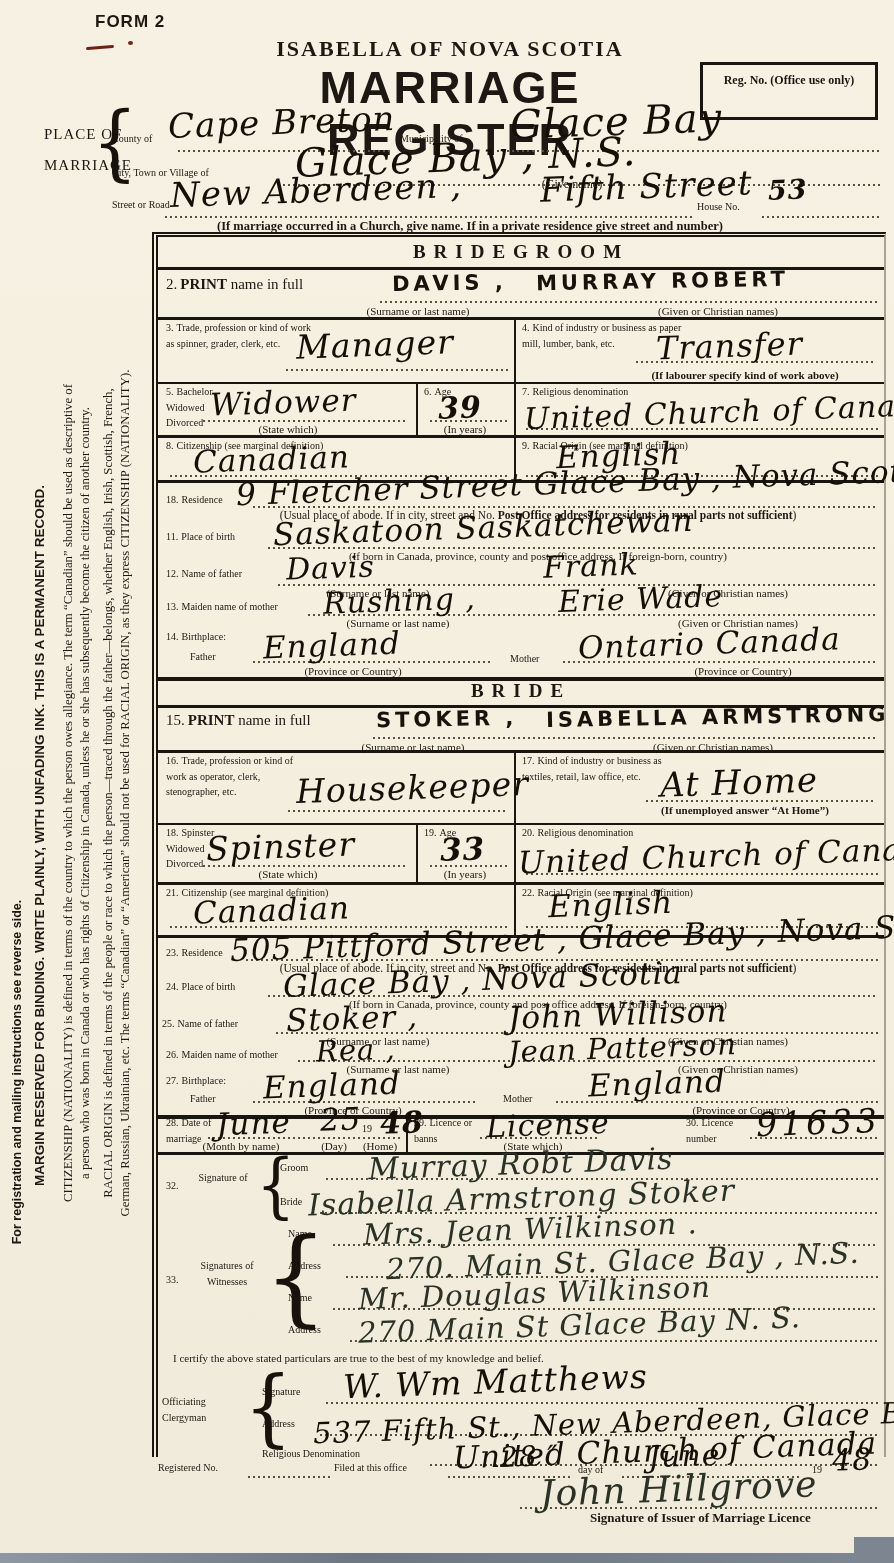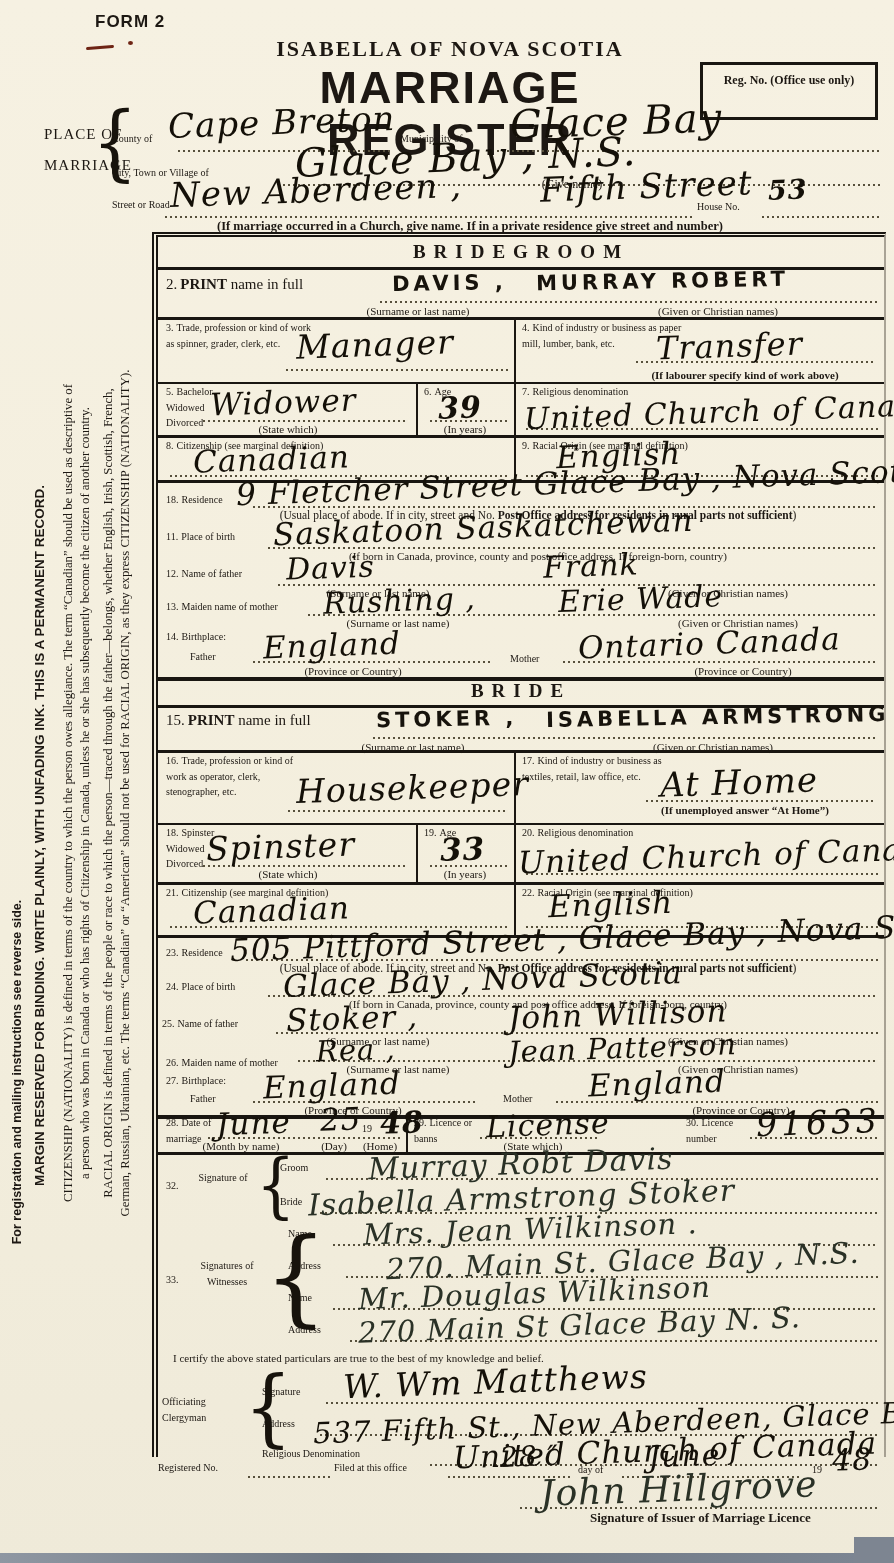--- a/index.html
+++ b/index.html
@@ -250,21 +250,21 @@
     <div class="row" style="top:773px;height:37px;">
       <div class="lb" style="left:4px;top:6px;text-align:right;"><span class="no">25.</span><span>Name of father</span></div>
       <div class="hw" style="left:128px;top:-10px;font-size:31px;">Stoker ,</div>
       <div class="hw" style="left:350px;top:-14px;font-size:31px;">John Willison</div>
       <div class="dl" style="left:118px;top:22px;width:602px;"></div>
       <div class="sb" style="left:130px;top:25px;width:180px;">(Surname or last name)</div>
       <div class="sb" style="left:470px;top:25px;width:200px;">(Given or Christian names)</div>
     </div>
 
     <div class="row" style="top:810px;height:26px;">
-      <div class="lb" style="left:8px;top:0px;margin-top:8px;"><span class="no">26.</span><span>Maiden name of mother</span></div>
+      <div class="lb" style="left:8px;top:0px;"><span class="no">26.</span><span>Maiden name of mother</span></div>
       <div class="hw" style="left:158px;top:-14px;font-size:29px;">Rea ,</div>
       <div class="hw" style="left:350px;top:-16px;font-size:29px;">Jean Patterson</div>
       <div class="dl" style="left:140px;top:13px;width:580px;"></div>
       <div class="sb" style="left:150px;top:16px;width:180px;">(Surname or last name)</div>
       <div class="sb" style="left:480px;top:16px;width:200px;">(Given or Christian names)</div>
     </div>
 
     <div class="row" style="top:836px;height:42px;border-bottom:4px solid #191611;">
       <div class="lb" style="left:8px;top:0px;"><span class="no">27.</span><span>Birthplace:</span></div>
       <div class="lb" style="left:32px;top:18px;">Father</div>

